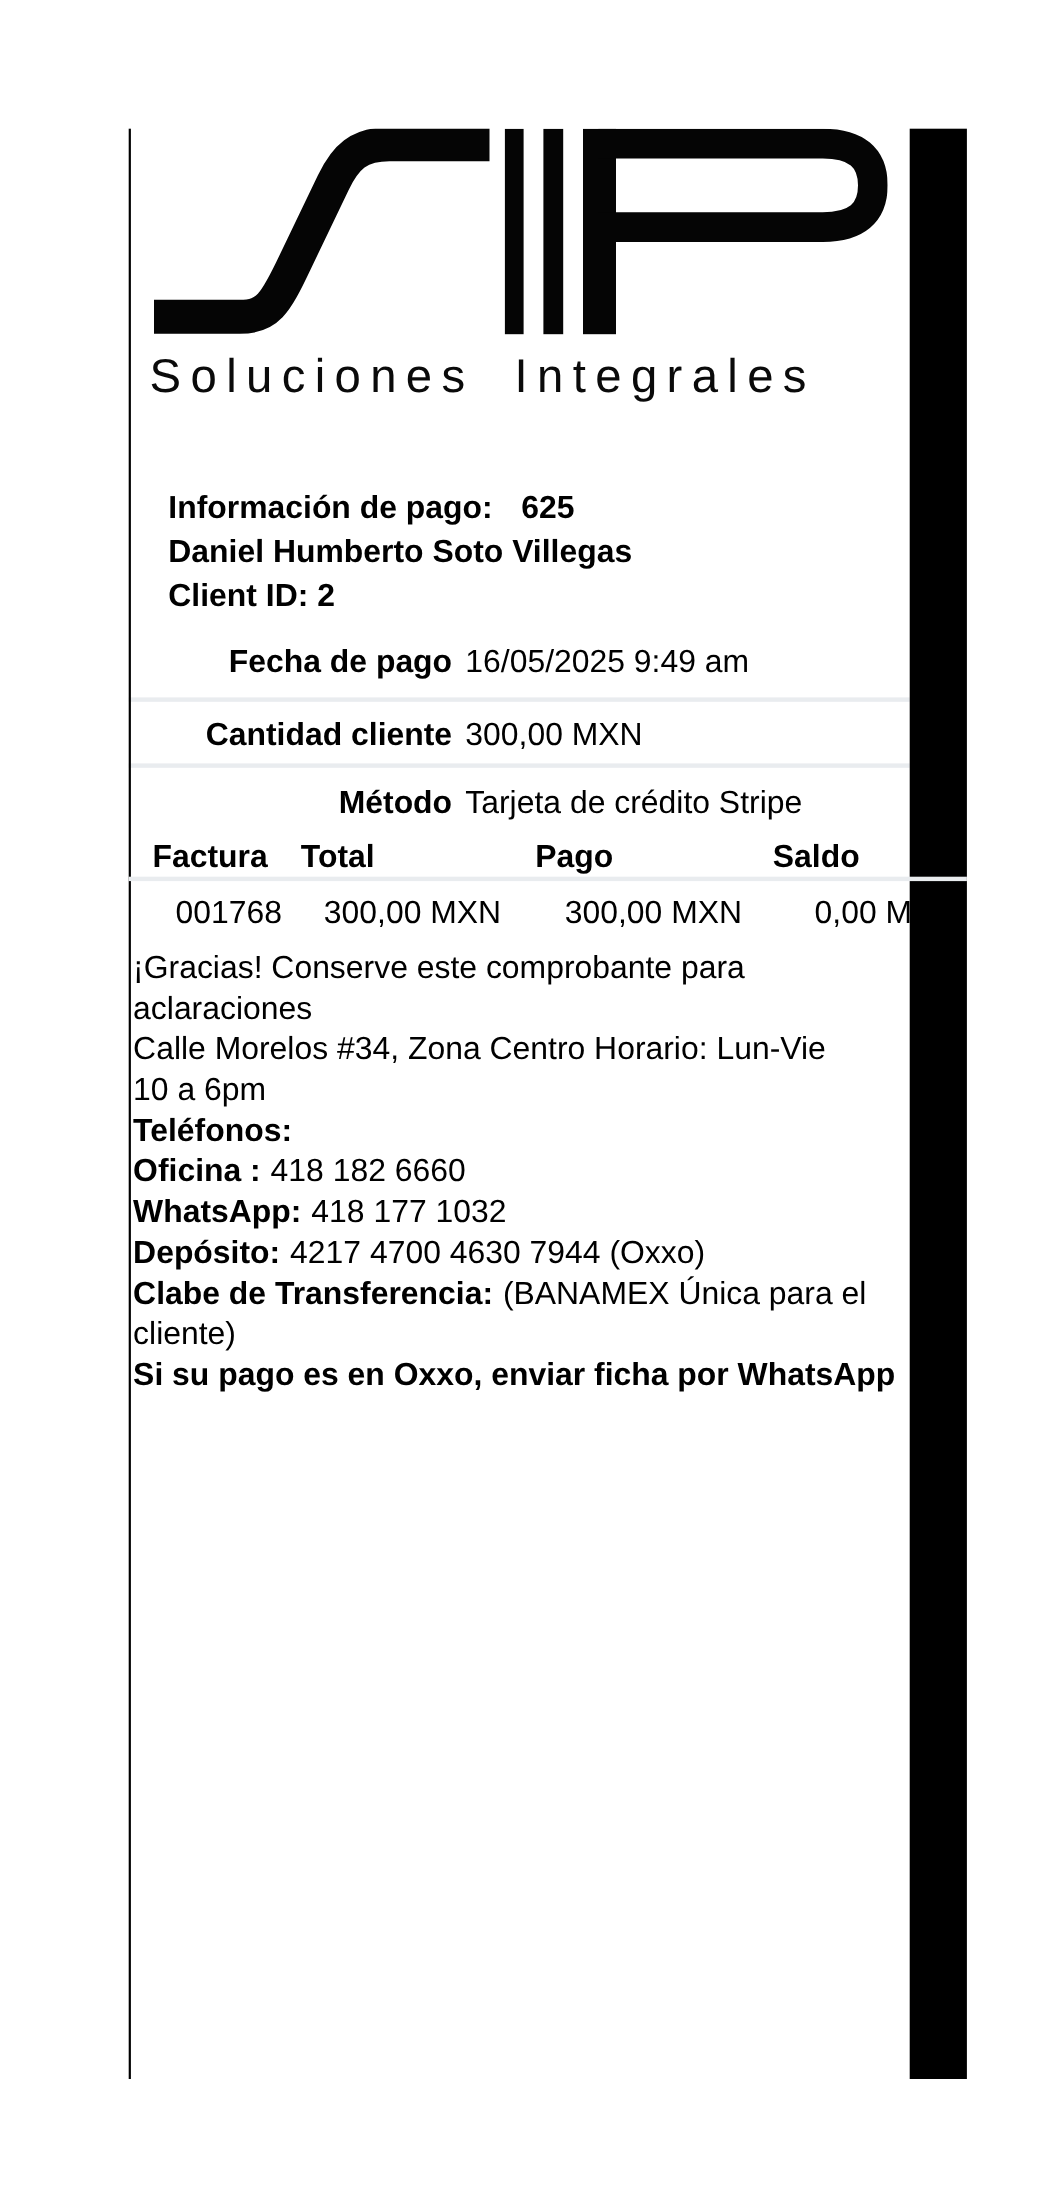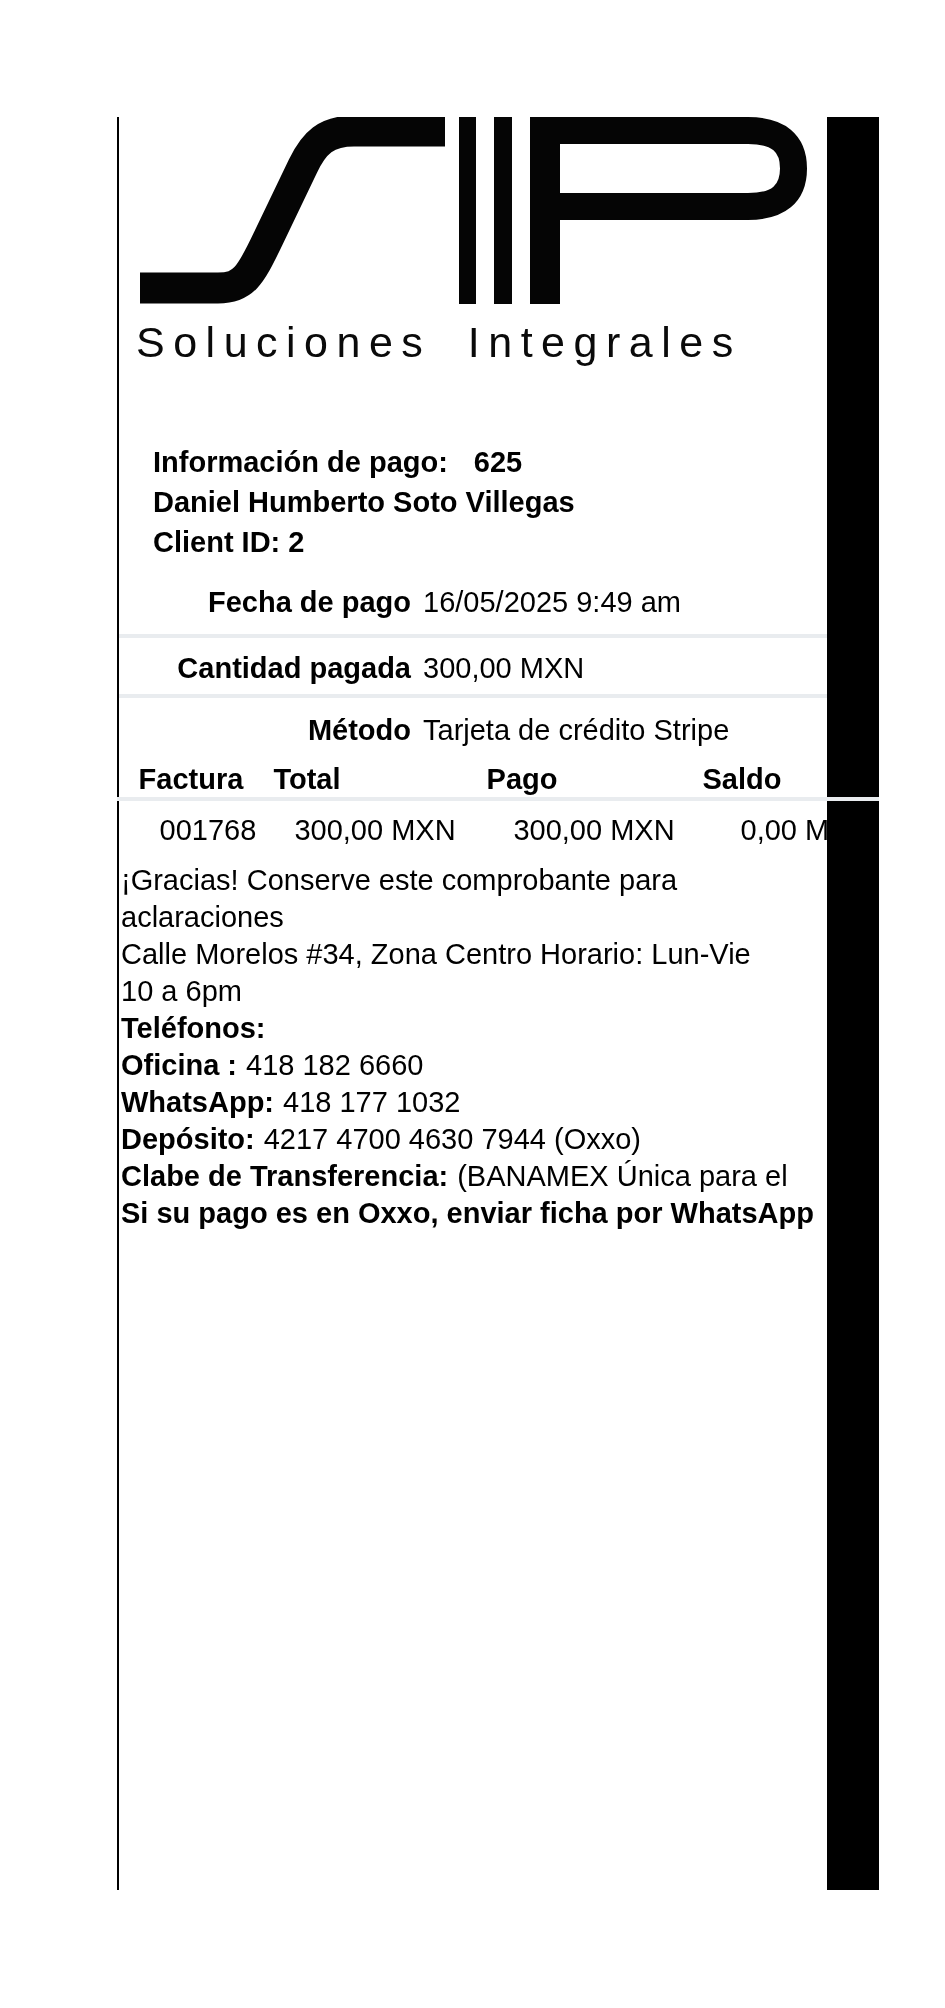--- a/index.html
+++ b/index.html
@@ -70,21 +70,21 @@
     <div><span>Información de pago:</span><span class="num">625</span></div>
     <div>Daniel Humberto Soto Villegas</div>
     <div>Client ID: 2</div>
   </div>
 
   <div class="drow r0">
     <div class="dl">Fecha de pago</div>
     <div class="dv">16/05/2025 9:49 am</div>
   </div>
   <div class="drow r1">
-    <div class="dl">Cantidad pagada</div>
+    <div class="dl">Cantidad cliente</div>
     <div class="dv">300,00 MXN</div>
   </div>
   <div class="drow r2">
     <div class="dl">Método</div>
     <div class="dv">Tarjeta de crédito Stripe</div>
   </div>
 
   <div class="hrow">
     <div class="cell h0">Factura</div>
     <div class="cell h1">Total</div>
@@ -102,16 +102,17 @@
   <div class="footer">
     <div class="fline"><span>¡Gracias! Conserve este comprobante para</span></div>
     <div class="fline"><span>aclaraciones</span></div>
     <div class="fline"><span>Calle Morelos #34, Zona Centro Horario: Lun-Vie</span></div>
     <div class="fline"><span>10 a 6pm</span></div>
     <div class="fline"><b>Teléfonos:</b><span></span></div>
     <div class="fline"><b>Oficina :</b><span>418 182 6660</span></div>
     <div class="fline"><b>WhatsApp:</b><span>418 177 1032</span></div>
     <div class="fline"><b>Depósito:</b><span>4217 4700 4630 7944 (Oxxo)</span></div>
     <div class="fline"><b>Clabe de Transferencia:</b><span>(BANAMEX Única para el</span></div>
+    <div class="fline"><span>cliente)</span></div>
     <div class="fline"><b>Si su pago es en Oxxo, enviar ficha por WhatsApp</b><span></span></div>
   </div>
 
 </div>
 
 </body></html>

